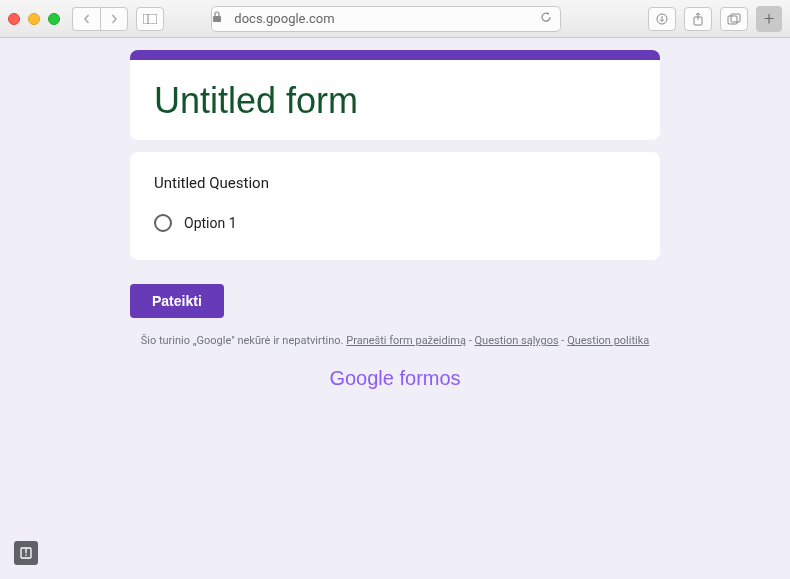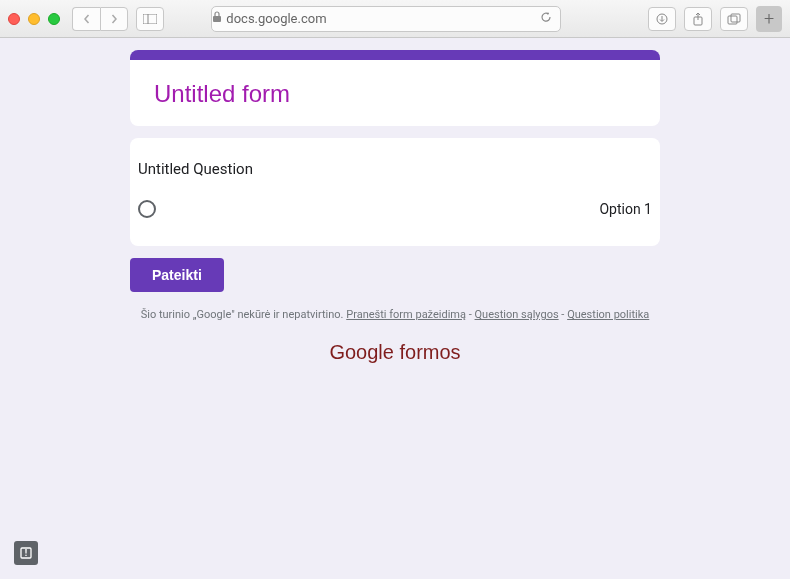--- a/index.html
+++ b/index.html
@@ -32,21 +32,21 @@
       border-radius: 4px; background: #fcfcfc;
       display: flex; align-items: center; justify-content: center;
       color: #777;
     }
     .nav-group { display: flex; }
     .nav-group .chrome-btn:first-child { border-radius: 4px 0 0 4px; border-right: none; }
     .nav-group .chrome-btn:last-child { border-radius: 0 4px 4px 0; }
     .address-bar {
       flex: 1; height: 26px; border: 1px solid #c8c8c8; border-radius: 5px;
       background: #fcfcfc; display: flex; align-items: center; justify-content: center;
-      gap: 4px; font-size: 13px; color: #666; max-width: 350px; margin: 0 auto;
+      gap: 12px; font-size: 13px; color: #666; max-width: 350px; margin: 0 auto;
     }
     .addr-lock { font-size: 11px; color: #888; }
     .addr-refresh { margin-left: auto; margin-right: 8px; color: #888; }
     .right-tools { display: flex; gap: 8px; margin-left: auto; }
     .new-tab-btn {
       width: 26px; height: 26px; background: #c8c8c8; border-radius: 4px;
       display: flex; align-items: center; justify-content: center;
       color: #666; font-size: 18px; font-weight: 300;
     }
     
@@ -64,63 +64,62 @@
     }
     
     .form-header-card {
       background: #fff;
       border-radius: 8px;
       border-top: 10px solid #673ab7;
       padding: 20px 24px 18px;
       margin-bottom: 12px;
     }
     .form-title {
-      font-size: 24px;
+      font-size: 36px;
       font-weight: 400;
-      color: #a21caf;
+      color: #14532d;
       font-family: Arial, sans-serif;
     }
     
     .question-card {
       background: #fff;
       border-radius: 8px;
-      padding: 22px 8px;
-      margin-bottom: 12px;
+      padding: 22px 24px;
+      margin-bottom: 24px;
     }
     .question-title {
       font-size: 15px;
       color: #202124;
       margin-bottom: 22px;
     }
     .option-row {
-      display: flex; align-items: center; 
+      display: flex; align-items: center; gap: 12px;
       font-size: 14px; color: #202124;
       padding-bottom: 6px;
-      justify-content: space-between;
     }
     .radio-circle {
       width: 18px; height: 18px; border: 2px solid #5f6368;
       border-radius: 50%;
     }
     
     .submit-btn {
       background: #673ab7; color: #fff; border: none;
       padding: 9px 22px; border-radius: 4px; font-size: 14px;
       cursor: pointer; font-weight: 700;
     }
     
     .disclaimer {
       font-size: 11px; color: #70757a; text-align: center;
       margin-top: 16px;
     }
     .disclaimer a { color: #70757a; text-decoration: underline; }
     
     .google-forms-logo {
       text-align: center; margin-top: 20px;
-      font-size: 20px; color: #7f1d1d;
+      font-size: 20px; color: #8b5cf6;
       font-family: Arial, sans-serif;
     }
     .g-bold { font-weight: 500; }
     .g-light { font-weight: 300; }
     
     .report-btn {
       position: absolute; bottom: 14px; left: 14px;
       width: 24px; height: 24px; background: #5f6368;
       border-radius: 3px; color: #fff;
       display: flex; align-items: center; justify-content: center;

